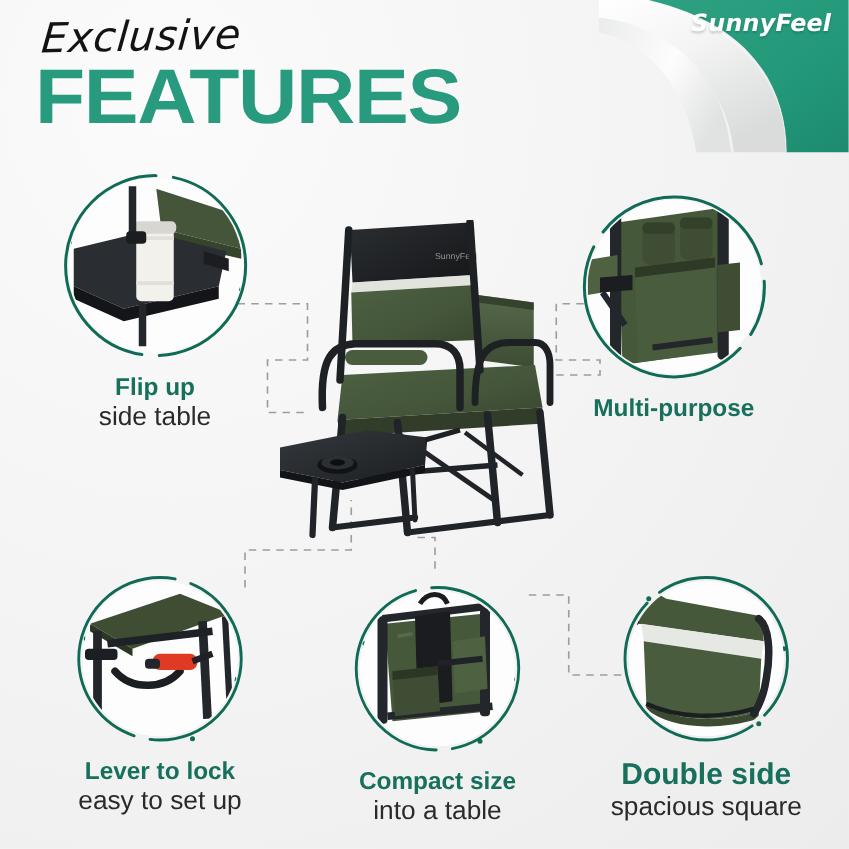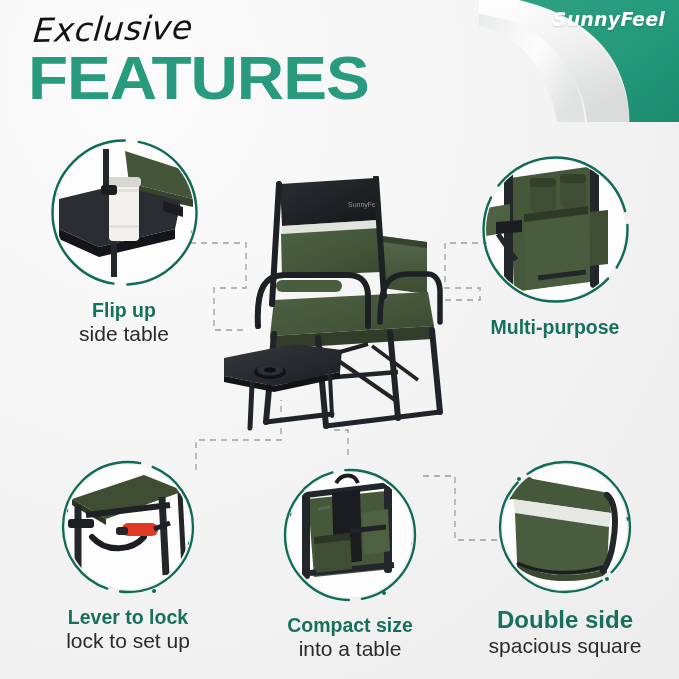--- a/index.html
+++ b/index.html
@@ -238,21 +238,21 @@
           <rect x="46" y="42" width="16" height="10" rx="3" fill="#1b1d21"></rect>
           <rect x="56" y="100" width="6" height="34" fill="#23262a"></rect>
           <path d="M108,58 L128,64 L128,74 L108,68 Z" fill="#1b1d21"></path>
         </svg>
       </div>
     </div>
     <div class="f-label">Flip up</div>
     <div class="f-sub">side table</div>
   </div>
 
-  <div class="feature" style="left:455px;top:152px;width:200px;">
+  <div class="feature" style="left:439px;top:152px;width:200px;">
     <div class="ring-wrap">
       <svg class="ring-svg" width="155" height="155" viewBox="0 0 155 155">
         <circle cx="77.5" cy="77.5" r="72" fill="none" stroke="#0f6b55" stroke-width="2.4" stroke-dasharray="160 14 205 14" stroke-dashoffset="120" stroke-linecap="round"></circle>
         <circle cx="14" cy="92" r="2.2" fill="#0f6b55"></circle>
         <circle cx="140" cy="58" r="2.2" fill="#0f6b55"></circle>
       </svg>
       <div class="shot">
         <svg width="139" height="139" viewBox="0 0 139 139">
           <rect width="139" height="139" fill="#fdfdfd"></rect>
           <path d="M24,18 L108,6 L112,120 L28,132 Z" fill="#46583a"></path>
@@ -294,21 +294,21 @@
           <path d="M20,50 L104,40" stroke="#1e2125" stroke-width="6" fill="none"></path>
           <path d="M26,72 C40,88 66,86 78,72" fill="none" stroke="#1b1e22" stroke-width="6" stroke-linecap="round"></path>
           <rect x="2" y="54" width="26" height="9" rx="3" fill="#1b1e22"></rect>
           <rect x="56" y="58" width="36" height="13" rx="6" fill="#e03a24"></rect>
           <rect x="50" y="62" width="12" height="8" rx="3" fill="#222529"></rect>
           <path d="M88,64 L104,58" stroke="#1e2125" stroke-width="5" fill="none"></path>
         </svg>
       </div>
     </div>
     <div class="f-label">Lever to lock</div>
-    <div class="f-sub">lock to set up</div>
+    <div class="f-sub">easy to set up</div>
   </div>
 
   <div class="feature" style="left:255px;top:465px;width:190px;">
     <div class="ring-wrap small">
       <svg class="ring-svg" width="140" height="140" viewBox="0 0 140 140">
         <circle cx="70" cy="70" r="65" fill="none" stroke="#0f6b55" stroke-width="2.3" stroke-dasharray="150 13 185 13" stroke-dashoffset="60" stroke-linecap="round"></circle>
         <circle cx="12" cy="50" r="2" fill="#0f6b55"></circle>
         <circle cx="130" cy="78" r="2" fill="#0f6b55"></circle>
         <circle cx="104" cy="128" r="2" fill="#0f6b55"></circle>
       </svg>

